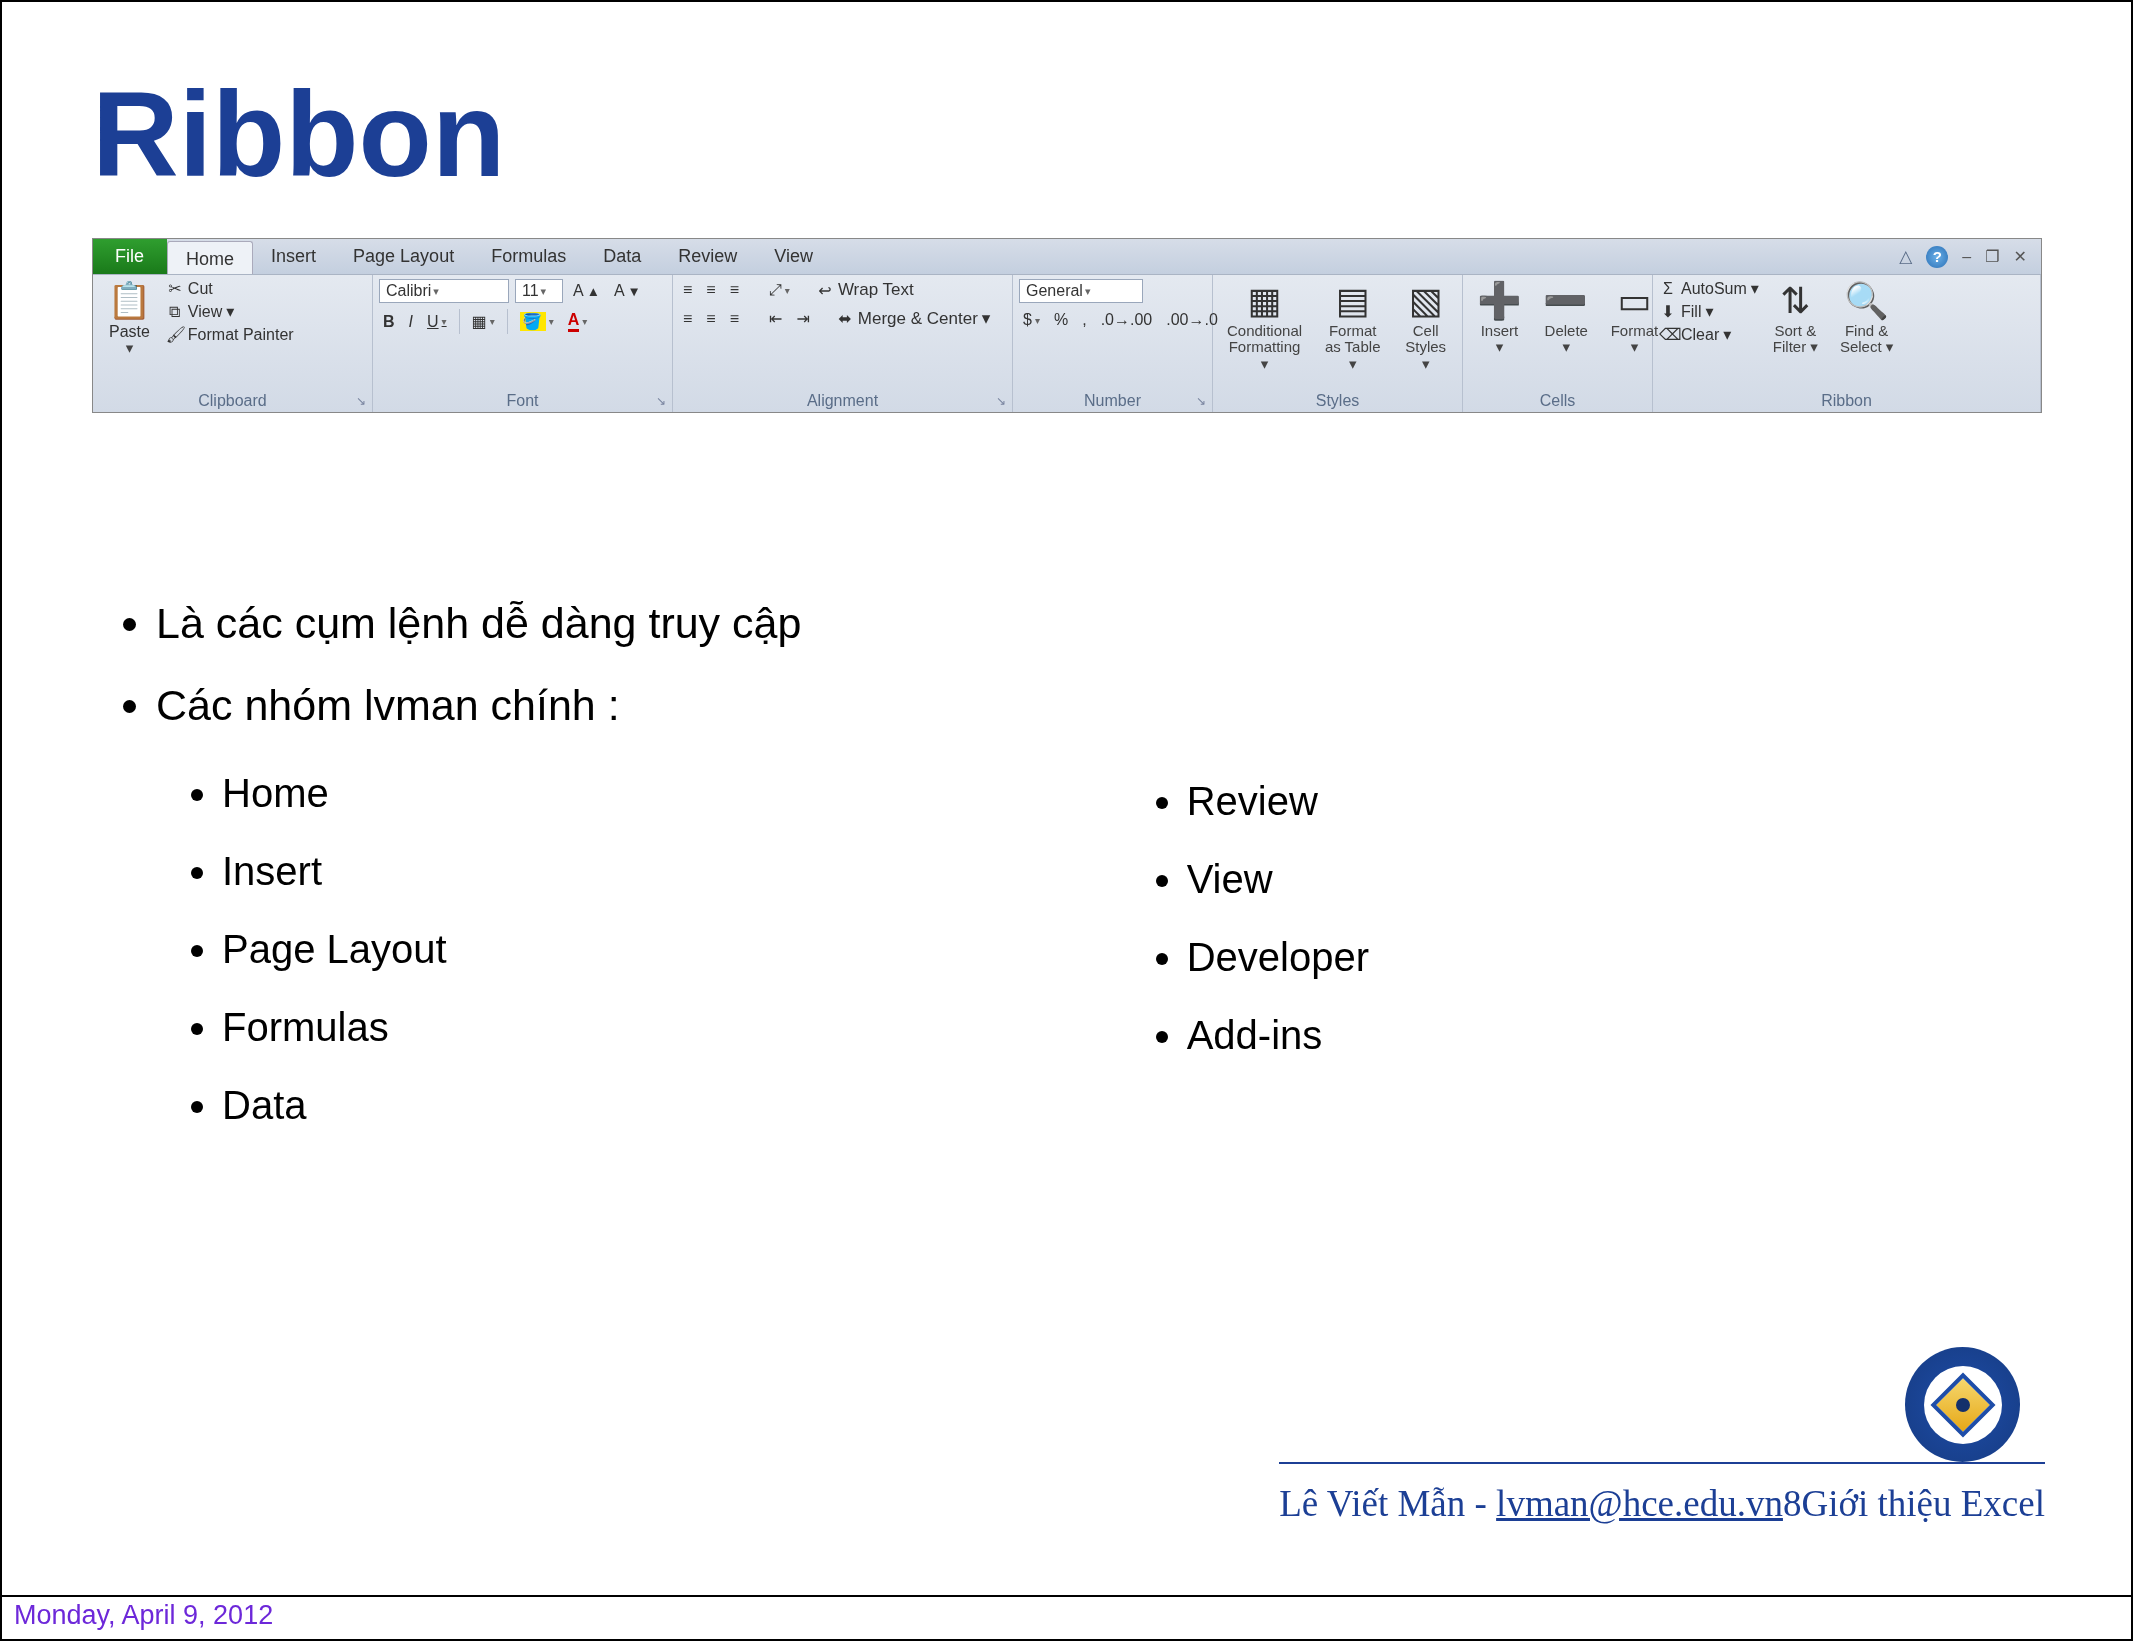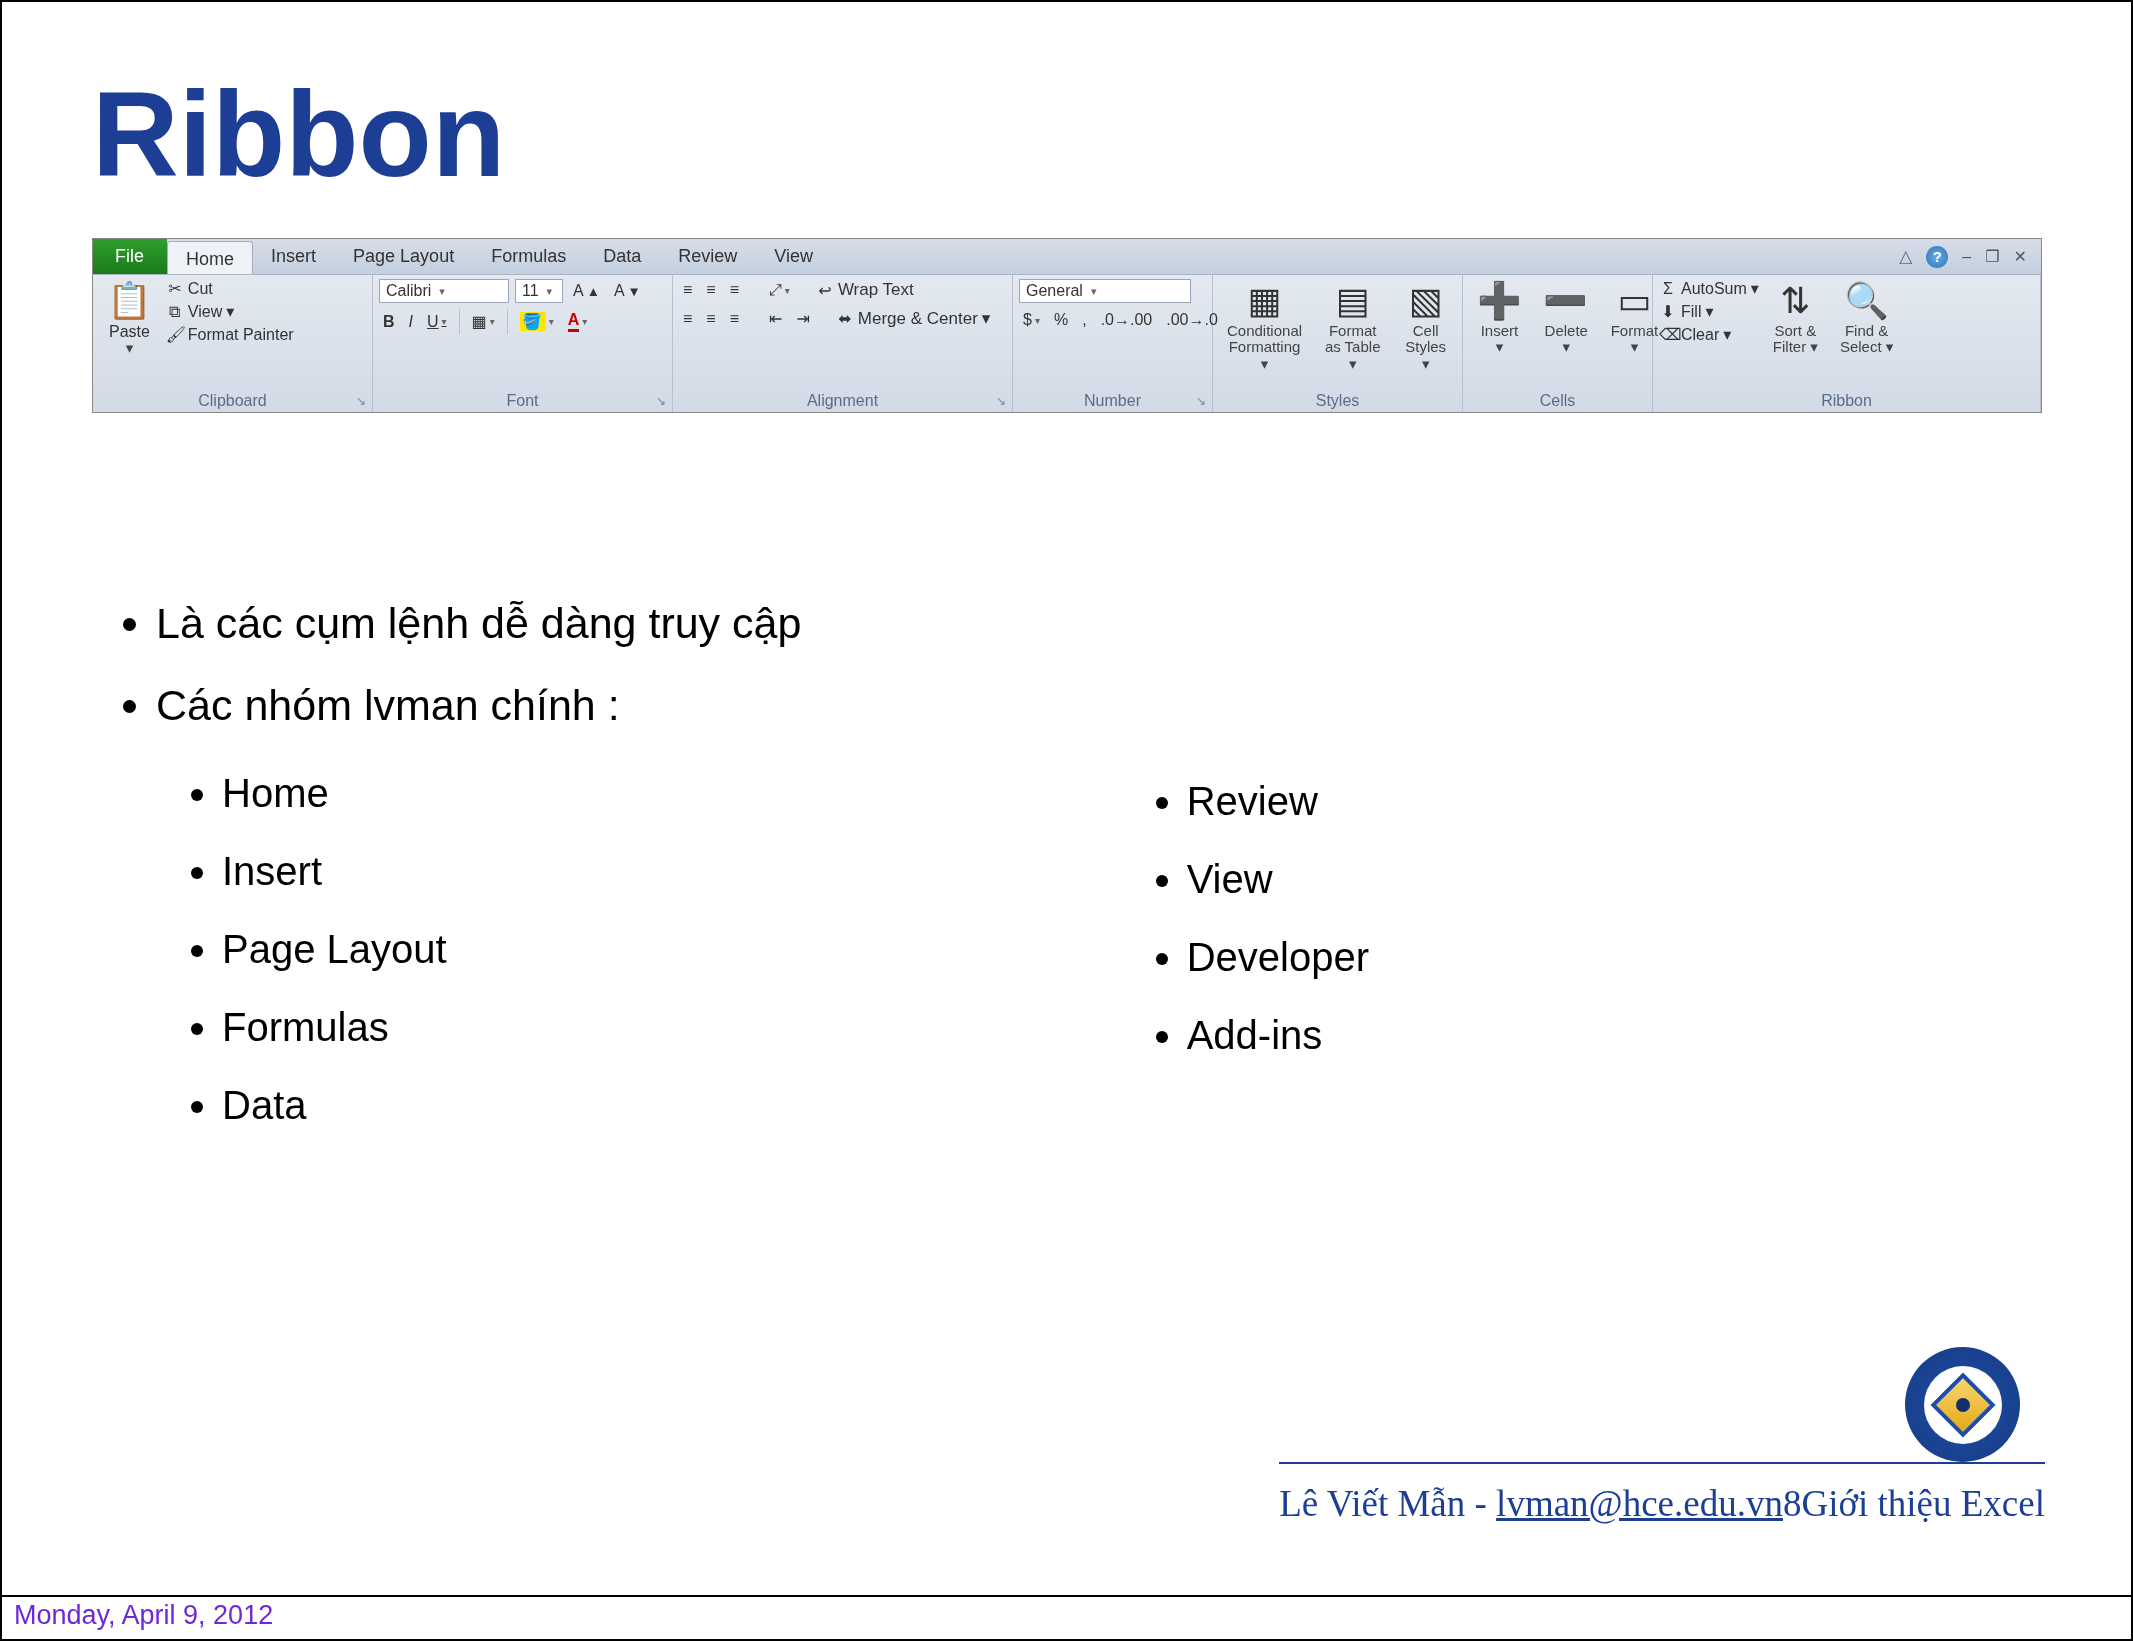--- a/index.html
+++ b/index.html
@@ -140,21 +140,21 @@
   }
   .smallrow .ic { font-size: 16px; width: 18px; text-align: center; }
   .sep { width: 1px; background: #b7c0cf; margin: 0 2px; align-self: stretch; }
   .selbox {
     background: #fff;
     border: 1px solid #9aa7bb;
     padding: 2px 6px;
     font-size: 16px;
     display: inline-flex;
     align-items: center;
-    gap: 8px;
+    gap: 2px;
     height: 24px;
   }
   .selbox .dd { color: #666; font-size: 11px; }
   .iconbtn {
     display: inline-flex;
     align-items: center;
     gap: 3px;
     padding: 2px 4px;
     font-size: 16px;
   }
@@ -355,21 +355,21 @@
                 <span class="dd">▾</span>
               </span>
           </div>
         </div>
         <div class="group-label"><span>Alignment</span><span class="launcher">↘</span></div>
       </div>
 
       <div class="group" style="width:200px">
         <div class="group-body stackrows" style="width:100%">
           <div class="row">
-            <span class="selbox" style="width:172px">
+            <span class="selbox" style="width:124px">
                 <span>General</span>
                 <span class="dd">▾</span>
               </span>
           </div>
           <div class="row">
             <span class="iconbtn">
                 <span>$</span>
                 <span class="dd">▾</span>
               </span>
             <span class="iconbtn">%</span>

